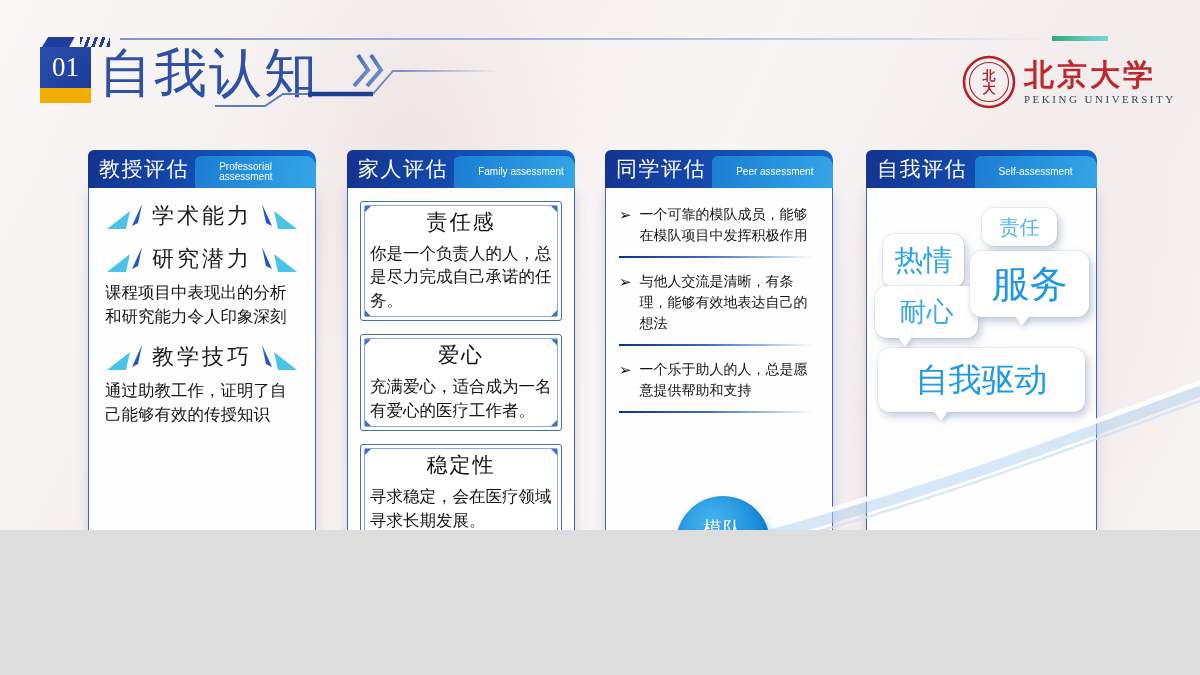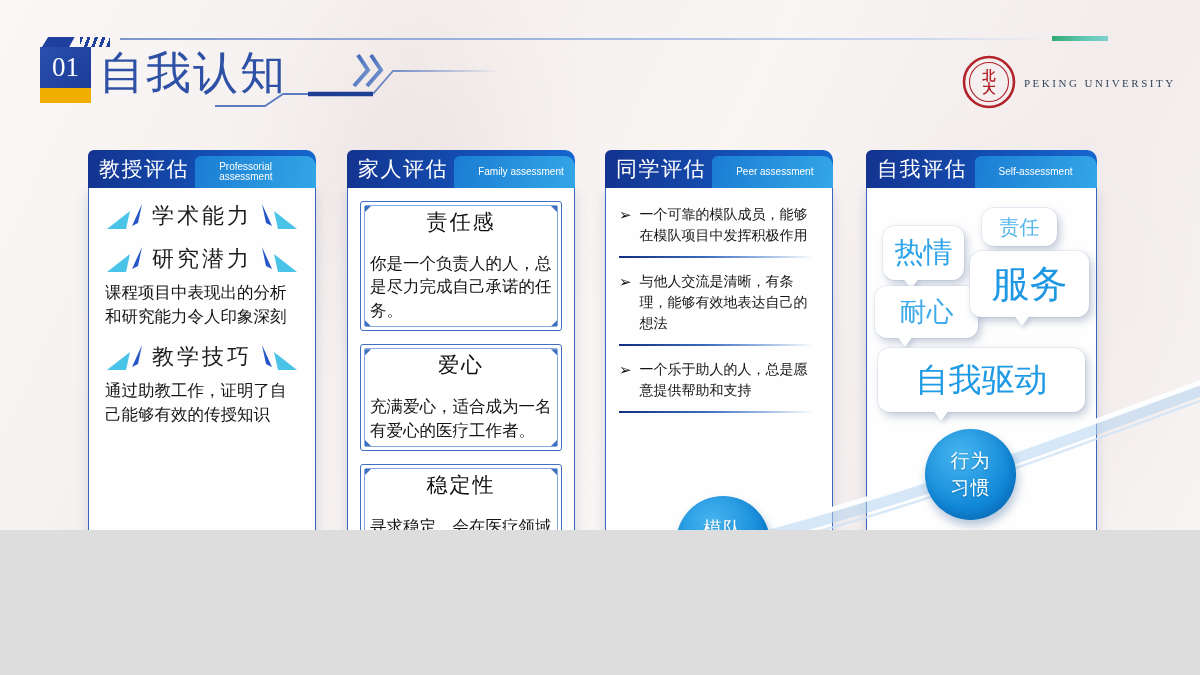--- a/index.html
+++ b/index.html
@@ -19,22 +19,22 @@
   .deco-green-seg { position:absolute; left:1052px; top:36px; width:56px; height:5px;
     background:linear-gradient(90deg,#33a973,#62c9b4 60%,#7fd0cd); }
   .badge-trap { position:absolute; left:42px; top:37px; width:34px; height:10px; background:#1e3f9d;
     clip-path:polygon(18% 0,96% 0,80% 100%,0 100%); }
   .badge-stripes { position:absolute; left:80px; top:37px; width:30px; height:10px;
     background:repeating-linear-gradient(110deg,#1e3f9d 0 3px,transparent 3px 7px); }
   .num-box { position:absolute; left:40px; top:47px; width:51px; height:41px;
     background:linear-gradient(135deg,#2a4fae,#1b3c97); display:flex; align-items:center; justify-content:center;
     color:#fff; font-family:"Liberation Serif","DejaVu Serif",serif; font-size:27px; }
   .num-under { position:absolute; left:40px; top:88px; width:51px; height:15px; background:#f2ae00; }
-  .page-title { position:absolute; left:99px; top:46px; font-family:Liberation Serif, serif;
-    font-size:45px; color:#2e51a6; letter-spacing:2px; line-height:1.2; }
+  .page-title { position:absolute; left:99px; top:46px; font-family:Liberation Mono, monospace;
+    font-size:53px; color:#2e51a6; letter-spacing:2px; line-height:1.2; }
   .chevrons { position:absolute; left:346px; top:52px; }
   .deco-poly { position:absolute; left:200px; top:58px; }
 
   .logo { position:absolute; left:962px; top:55px; display:flex; align-items:center; gap:8px; }
   .seal { width:54px; height:54px; }
   .brand { display:flex; flex-direction:column; }
   .brand-cn { font-family:"Liberation Serif","DejaVu Serif",serif; font-weight:bold; font-size:30px; color:#c0272d; letter-spacing:3px; line-height:1.05; }
   .brand-en { font-family:"Liberation Serif","DejaVu Serif",serif; font-size:11px; color:#36465a; letter-spacing:2.5px; margin-top:2px; }
 
   
@@ -63,39 +63,39 @@
   
   .obox { position:relative; margin:13px 12px 0 12px; background:#fff;
     border:1.5px solid #3f6fc1; border-radius:3px; padding:6px 9px 8px 9px; }
   .obox::before { content:''; position:absolute; inset:3px; border:1px solid #86aade; border-radius:2px; pointer-events:none; }
   .dm { position:absolute; width:6px; height:6px; background:#3f6fc1; }
   .dm.tl { left:4px;  top:4px;    clip-path:polygon(0 0,100% 0,0 100%); }
   .dm.tr { right:4px; top:4px;    clip-path:polygon(0 0,100% 0,100% 100%); }
   .dm.bl { left:4px;  bottom:4px; clip-path:polygon(0 0,0 100%,100% 100%); }
   .dm.br { right:4px; bottom:4px; clip-path:polygon(100% 0,100% 100%,0 100%); }
   .obox-heading { text-align:center; font-family:"Liberation Serif","DejaVu Serif",serif; font-size:21px; color:#111; letter-spacing:2px; }
-  .obox-body { margin-top:16px; font-size:16.5px; line-height:1.42; color:#141414; }
+  .obox-body { margin-top:6px; font-size:16.5px; line-height:1.42; color:#141414; }
 
   
   .peer-list { padding:16px 14px 0 13px; }
   .bullet { display:flex; align-items:flex-start; }
   .bullet-marker { flex:0 0 auto; font-size:15px; color:#111; margin:2px 8px 0 0; }
   .bullet-text { font-size:14px; line-height:1.5; color:#141414; }
   .divider { height:2px; margin:10px 4px 13px 0;
     background:linear-gradient(to right,#0f2f80,#3f6cc0 45%,#9dbce4 75%,rgba(200,218,240,0)); }
 
   
   .bubble { position:absolute; background:#fff; border-radius:12px;
     box-shadow:3px 4px 9px rgba(105,125,160,.4),0 0 0 1px rgba(190,205,225,.25);
     display:flex; align-items:center; justify-content:center; z-index:2;
     font-family:"Liberation Sans","DejaVu Sans",sans-serif; }
   .bubble .tail { position:absolute; bottom:-9px; width:0; height:0;
     border-left:8px solid transparent; border-right:8px solid transparent; border-top:11px solid #fff;
     filter:drop-shadow(2px 3px 2px rgba(105,125,160,.25)); }
-  .bub-t1 { left:17px;  top:76px;  width:81px;  height:54px; font-size:29px; color:#2da4e9; z-index:3; }
+  .bub-t1 { left:17px;  top:84px;  width:81px;  height:54px; font-size:29px; color:#2da4e9; z-index:3; }
   .bub-t2 { left:116px; top:58px;  width:75px;  height:38px; font-size:20px; color:#54b4ec; z-index:2; }
   .bub-t3 { left:104px; top:101px; width:119px; height:66px; font-size:38px; color:#1f97e3; z-index:4; }
   .bub-t4 { left:9px;   top:136px; width:103px; height:52px; font-size:27px; color:#3fabe9; z-index:3; }
   .bub-t5 { left:12px;  top:198px; width:207px; height:64px; font-size:33px; color:#1f9ae5; z-index:3; }
   .bub-t1 .tail { left:20px; } .bub-t3 .tail { left:44px; } .bub-t4 .tail { left:22px; } .bub-t5 .tail { left:55px; }
 
   
   .swoosh { position:absolute; left:0; top:0; z-index:3; pointer-events:none; }
 
   
@@ -151,20 +151,21 @@
   </svg>
 
   <div class="logo">
     <svg class="seal" viewBox="0 0 54 54">
       <circle cx="27" cy="27" r="25" fill="none" stroke="#b2242a" stroke-width="2.6"></circle>
       <circle cx="27" cy="27" r="19.5" fill="none" stroke="#b2242a" stroke-width="1.1"></circle>
       <text x="27" y="24.5" text-anchor="middle" font-size="13" fill="#b2242a" font-family="'Liberation Serif',serif" font-weight="bold">北</text>
       <text x="27" y="37.5" text-anchor="middle" font-size="13" fill="#b2242a" font-family="'Liberation Serif',serif" font-weight="bold">大</text>
     </svg>
     <div class="brand">
+      <div class="brand-cn">北京大学</div>
       <div class="brand-en">PEKING UNIVERSITY</div>
     </div>
   </div>
 
   <div class="card card1">
     <div class="card-body">
       <div class="wt-row">
         <svg class="wing" width="38" height="28" viewBox="0 0 38 28">
           <polygon points="1,27 24,9 20,27" fill="#49c4e8"></polygon>
           <polygon points="26,24 36,2 32,21" fill="#2456c8"></polygon>
@@ -297,15 +298,13 @@
     <path d="M -30 586 C 250 641 500 596 720 540 C 940 484 1080 426 1230 372" fill="none" stroke="#ffffff" stroke-width="5" opacity="0.95"></path>
     <path d="M -30 604 C 250 660 500 614 720 558 C 940 502 1080 444 1230 390" fill="none" stroke="#cfe2f5" stroke-width="2.5" opacity="0.8"></path>
   </svg>
 
   <div class="circle-badge cb1">个人
 能力</div>
   <div class="circle-badge cb2">性格
 特征</div>
   <div class="circle-badge cb3">模队
 协助</div>
-  <div class="circle-badge cb4">行为
-习惯</div>
 </div>
 
 </body></html>

